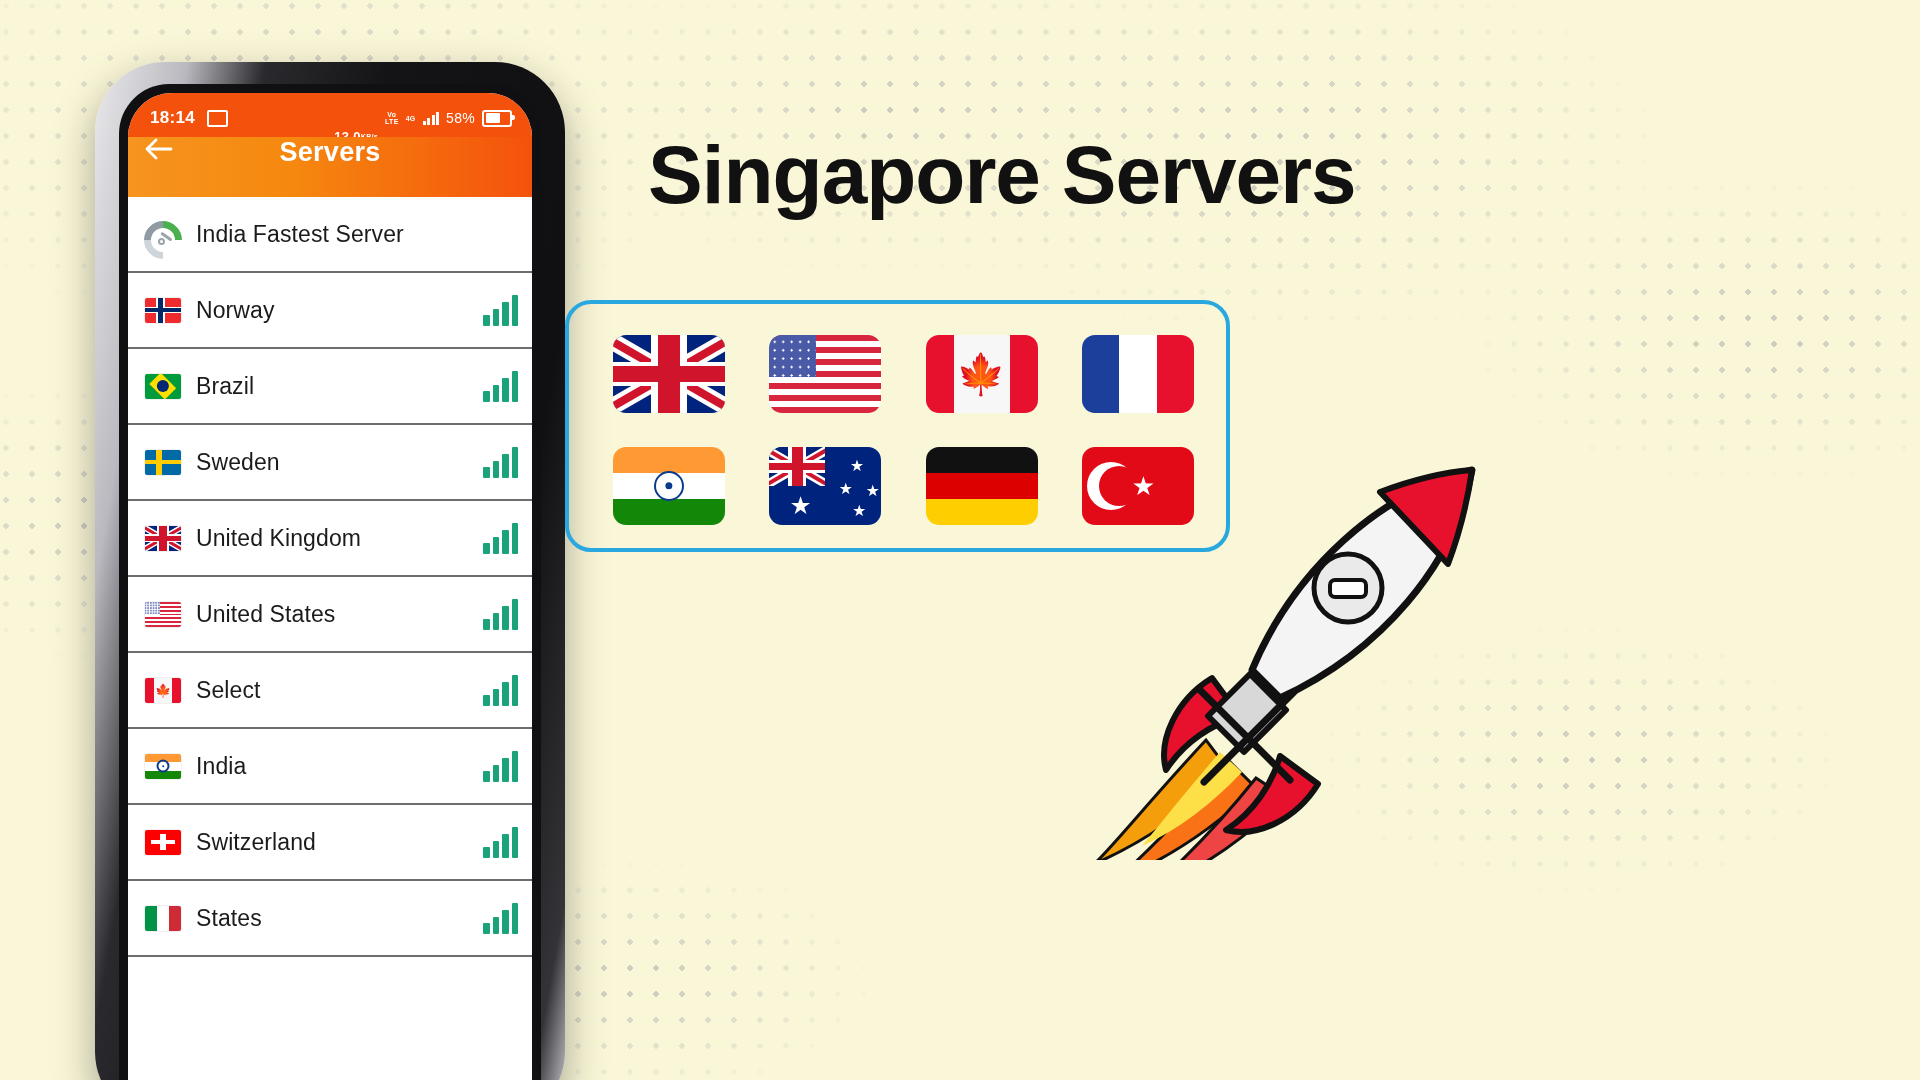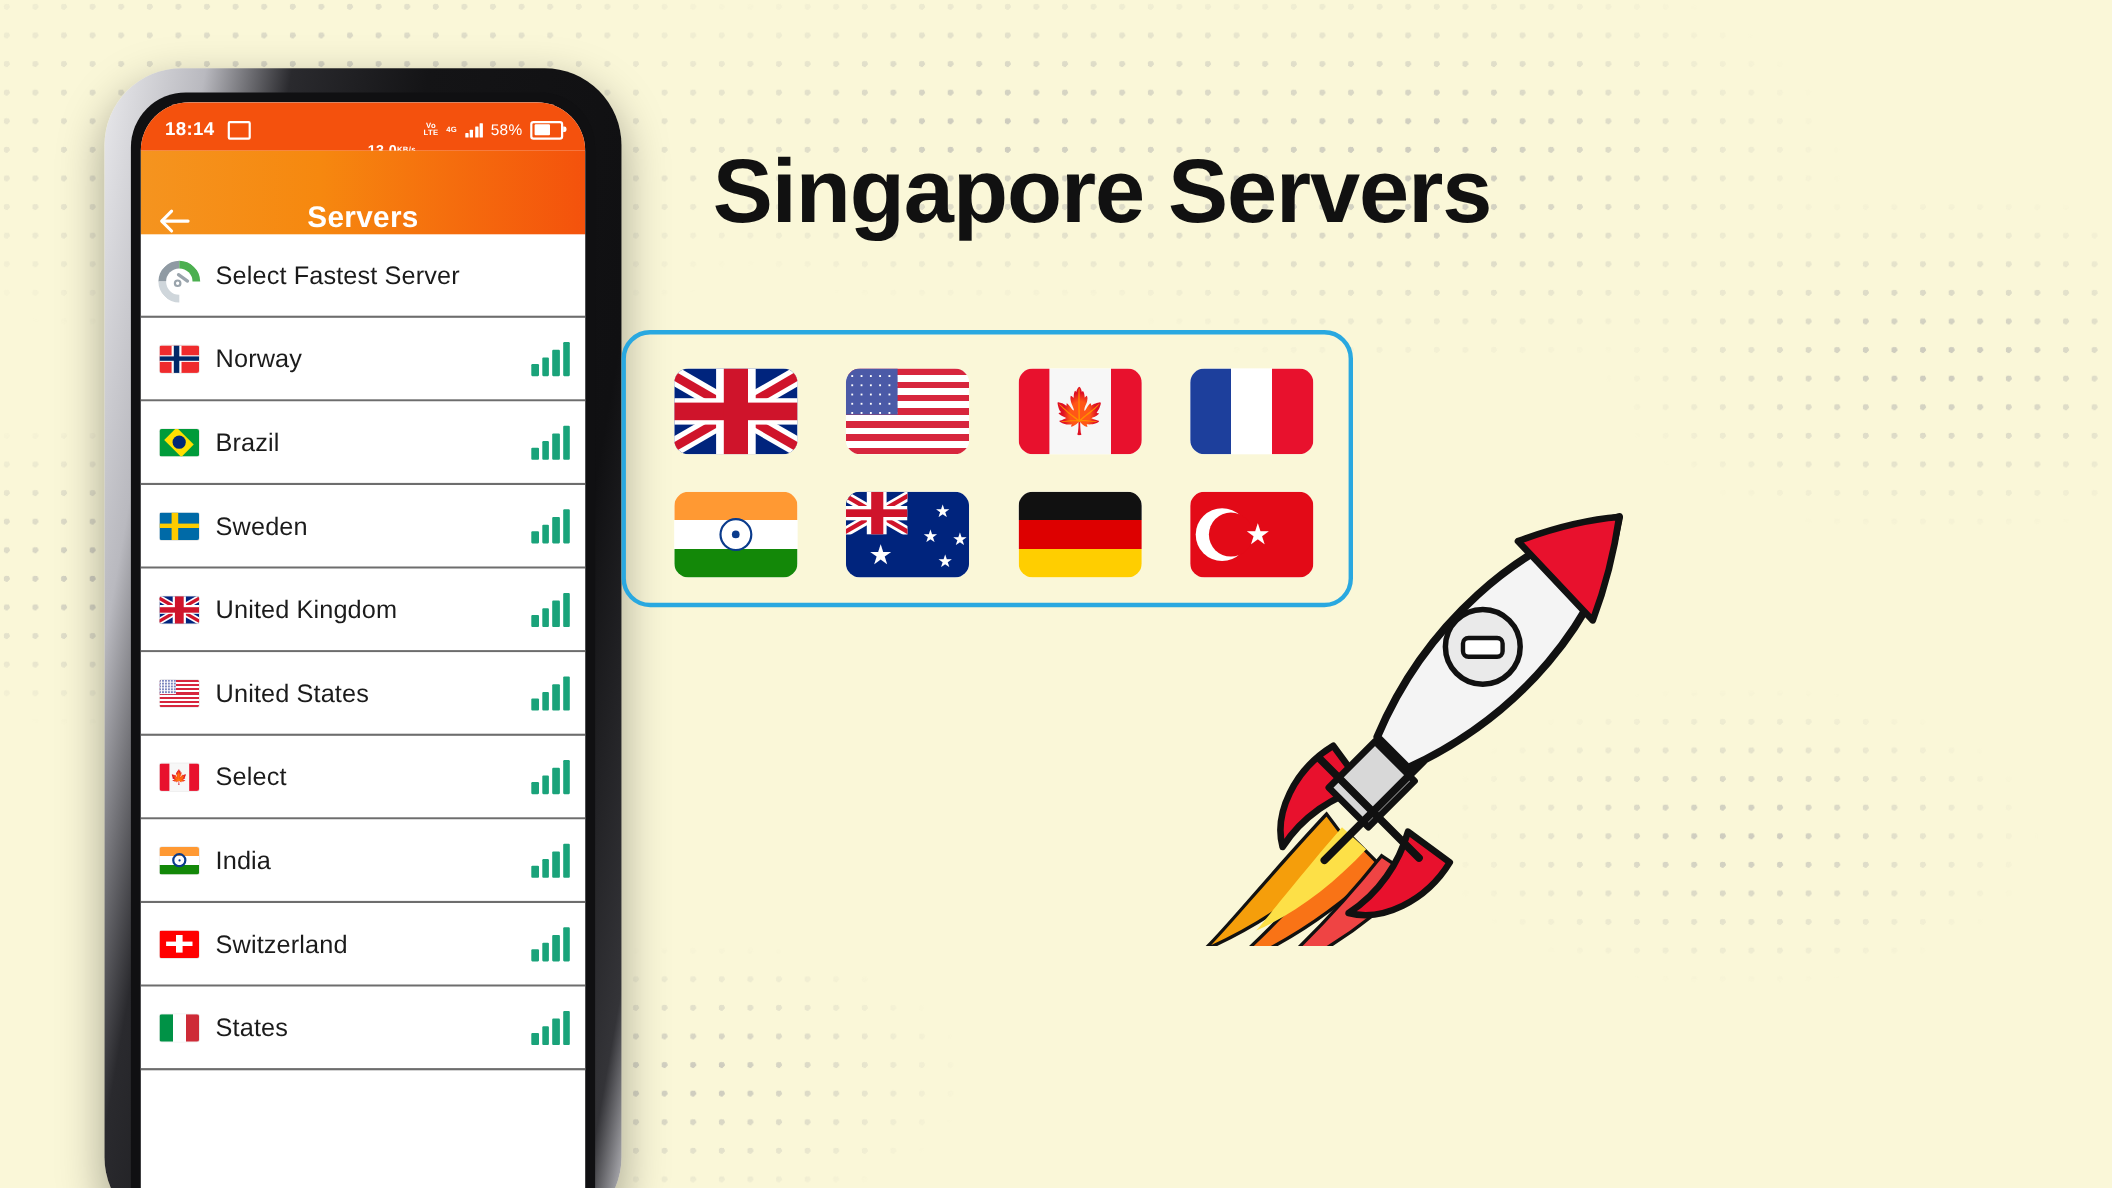--- a/index.html
+++ b/index.html
@@ -69,22 +69,22 @@
   .sig-mini i{display:block;width:3px;background:#fff;border-radius:.5px;}
   .sig-mini i:nth-child(1){height:4px}.sig-mini i:nth-child(2){height:7px}
   .sig-mini i:nth-child(3){height:10px}.sig-mini i:nth-child(4){height:13px}
   .batt{width:26px;height:13px;border:2px solid #fff;border-radius:3px;position:relative;}
   .batt:after{content:"";position:absolute;right:-5px;top:3px;width:3px;height:5px;background:#fff;border-radius:0 2px 2px 0;}
   .batt i{position:absolute;left:1.5px;top:1.5px;bottom:1.5px;width:55%;background:#fff;border-radius:1px;}
   .cast-icon{width:17px;height:13px;border:2px solid #fff;border-radius:2px;margin-left:12px;}
 
   
   #appbar{
-    height:76px;background:linear-gradient(90deg,#f5941f 0%,#f6880f 40%,#f4520c 100%);
-    display:flex;align-items:flex-end;position:relative;
+    height:60px;background:linear-gradient(90deg,#f5941f 0%,#f6880f 40%,#f4520c 100%);
+    display:flex;align-items:flex-start;position:relative;
   }
   #back-arrow{width:62px;display:flex;align-items:center;justify-content:center;cursor:pointer;}
   #appbar .title{
     position:absolute;left:0;right:0;text-align:center;
     color:#fff;font-size:27px;font-weight:bold;letter-spacing:.3px;
     pointer-events:none;
   }
 
   
   #server-list{background:#fff;}
@@ -256,21 +256,21 @@
 
       <div id="server-list">
           <div class="srow">
             <div class="flagbox">
               <span class="speedo">
                 <span class="arc"></span>
                 <span class="needle"></span>
                 <span class="hub"></span>
               </span>
             </div>
-            <div class="lbl">Select Fastest Server</div>
+            <div class="lbl">India Fastest Server</div>
           </div>
           <div class="srow">
             <div class="flagbox">
               <span class="mf">
                 <span class="no"></span>
                 <span class="no-wv"></span>
                 <span class="no-wh"></span>
                 <span class="no-bv"></span>
                 <span class="no-bh"></span>
               </span>

